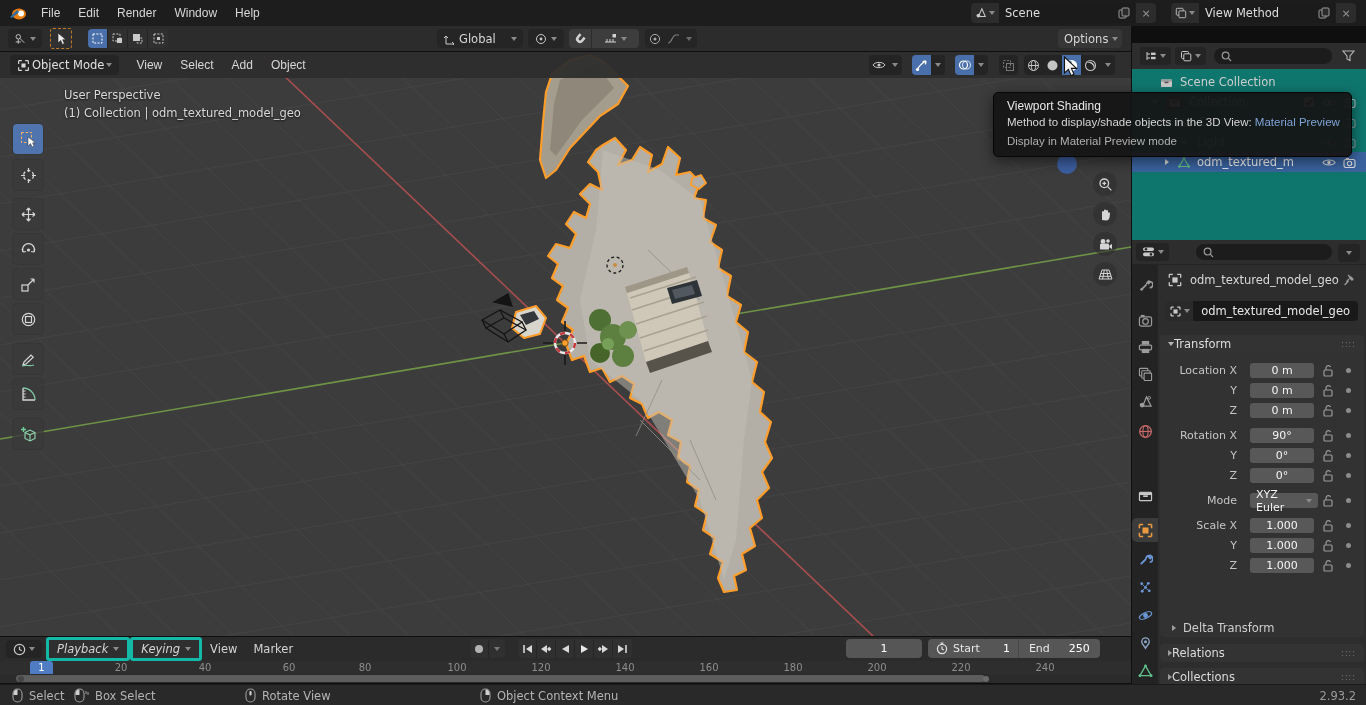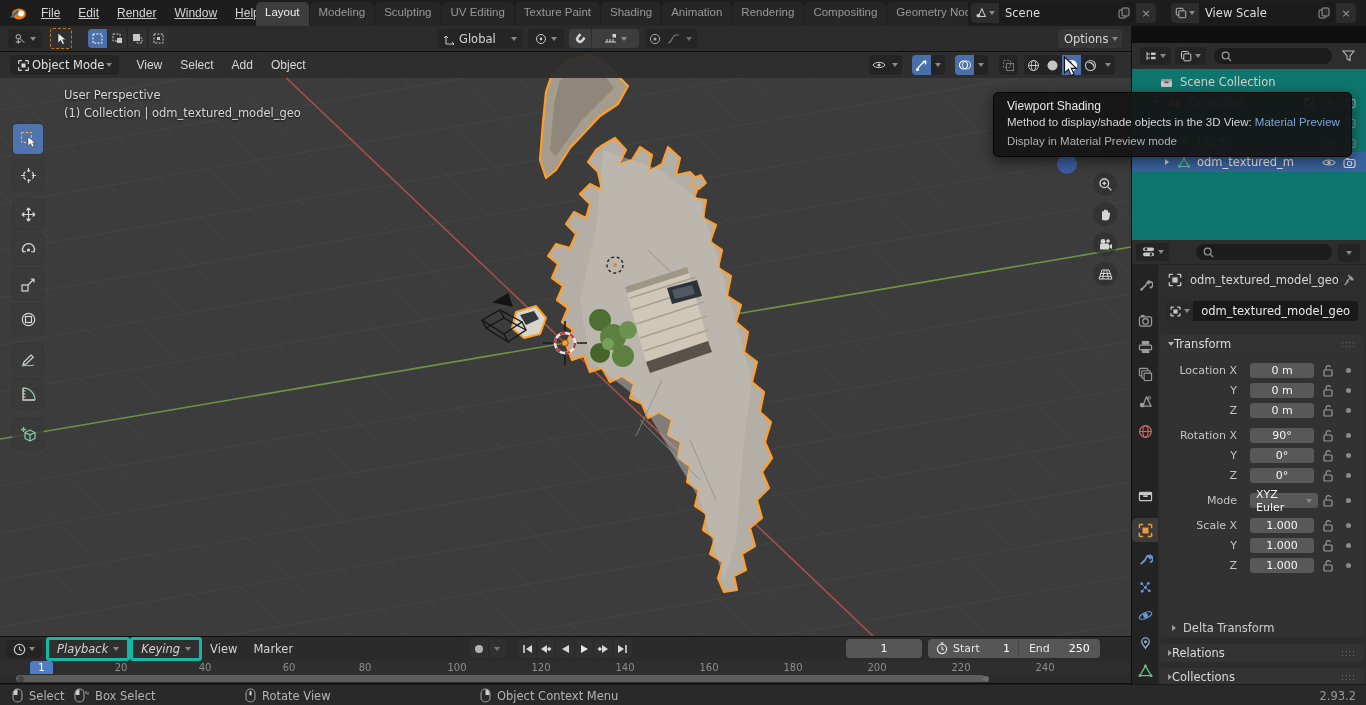--- a/index.html
+++ b/index.html
@@ -2,21 +2,21 @@
 <html><head>
 <meta charset="utf-8">
 <style>
   * { box-sizing: border-box; margin:0; padding:0; }
   html,body { width:1366px; height:705px; overflow:hidden; }
   body { position:relative; background:#0f0f0f; font-family:"DejaVu Sans",sans-serif; font-size:12px; color:#c9c9c9; }
   .abs { position:absolute; }
   svg { display:block; }
 
   
-  #topbar { left:0; top:0; width:1366px; height:26px; background:#1d1d1d; display:flex; align-items:center;text-decoration:underline; }
+  #topbar { left:0; top:0; width:1366px; height:26px; background:#1d1d1d; display:flex; align-items:center; }
   #menubar { display:flex; align-items:center; margin-left:4px; }
   .menu { padding:3px 9px; color:#d6d6d6; font-family:"Liberation Sans",sans-serif; font-size:12px; border-radius:3px; }
   #workspace-tabs { position:absolute; left:256px; top:2px; width:712px; display:flex; gap:1px; overflow:hidden; height:24px; }
   .wtab { padding:4px 9px 5px 9px; font-family:"Liberation Sans",sans-serif; font-size:11.5px; color:#989898; background:#262626; border-radius:5px 5px 0 0; white-space:nowrap; }
   .wtab.active { background:#3d3d3d; color:#efefef; }
   .idblock { position:absolute; top:3px; height:20px; display:flex; }
   .idicon { width:28px; background:#2c2c2c; border-radius:4px 0 0 4px; display:flex; align-items:center; justify-content:center; gap:2px; }
   .idfield { background:#1b1b1b; color:#dedede; font-size:11.5px; display:flex; align-items:center; padding:0 6px; position:relative; }
   .idx { width:20px; background:#2c2c2c; border-radius:0 4px 4px 0; margin-left:1px; display:flex; align-items:center; justify-content:center; color:#9a9a9a; font-size:11px; }
   .chev { width:0; height:0; border-left:3.5px solid transparent; border-right:3.5px solid transparent; border-top:4px solid #cfcfcf; display:inline-block; }
@@ -114,32 +114,20 @@
     <circle cx="13" cy="8.4" r="3" fill="#fff"></circle>
     <path d="M2 12 L9 5 l2 2 -7 6z" fill="#2d6da6"></path>
   </svg>
   <div id="menubar">
       <div class="menu">File</div>
       <div class="menu">Edit</div>
       <div class="menu">Render</div>
       <div class="menu">Window</div>
       <div class="menu">Help</div>
     </div>
-  <div id="workspace-tabs">
-      <div class="wtab active">Layout</div>
-      <div class="wtab">Modeling</div>
-      <div class="wtab">Sculpting</div>
-      <div class="wtab">UV Editing</div>
-      <div class="wtab">Texture Paint</div>
-      <div class="wtab">Shading</div>
-      <div class="wtab">Animation</div>
-      <div class="wtab">Rendering</div>
-      <div class="wtab">Compositing</div>
-      <div class="wtab">Geometry Nod</div>
-    </div>
 
   <div class="idblock" style="left:971px">
     <div class="idicon">
       <svg width="12" height="12" viewBox="0 0 14 14">
           <path d="M8 2 L12 11 H4 Z" fill="none" stroke="#c9c9c9" stroke-width="1.2"></path>
           <circle cx="4" cy="10" r="2.2" fill="#c9c9c9"></circle>
         </svg>
       <span class="chev dim"></span>
     </div>
     <div class="idfield" style="width:136px">
@@ -154,21 +142,21 @@
 
   <div class="idblock" style="left:1171px">
     <div class="idicon">
       <svg width="12" height="12" viewBox="0 0 14 14">
           <rect x="1.5" y="1.5" width="8" height="8" rx="1" fill="none" stroke="#c9c9c9"></rect>
           <rect x="4.5" y="4.5" width="8" height="8" rx="1" fill="#2c2c2c" stroke="#c9c9c9"></rect>
         </svg>
       <span class="chev dim"></span>
     </div>
     <div class="idfield" style="width:136px">
-      <span>View Scale</span>
+      <span>View Method</span>
       <svg width="12" height="12" viewBox="0 0 12 12" style="position:absolute;right:5px">
           <rect x="1" y="3" width="7" height="8" rx="1" fill="none" stroke="#9c9c9c"></rect>
           <rect x="4" y="1" width="7" height="8" rx="1" fill="#2a2a2a" stroke="#9c9c9c"></rect>
         </svg>
     </div>
     <div class="idx">×</div>
   </div>
 </div>
 
 <div id="toolsettings" class="abs">

